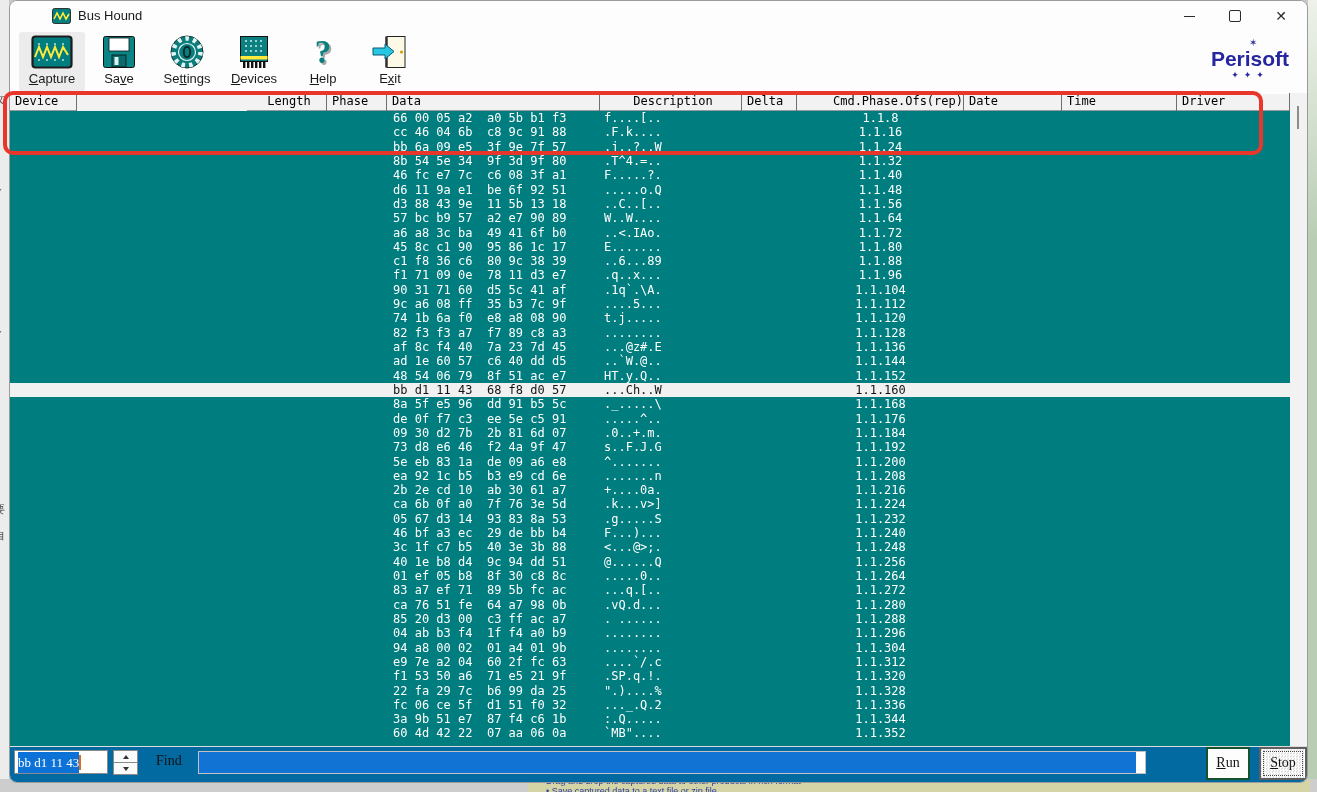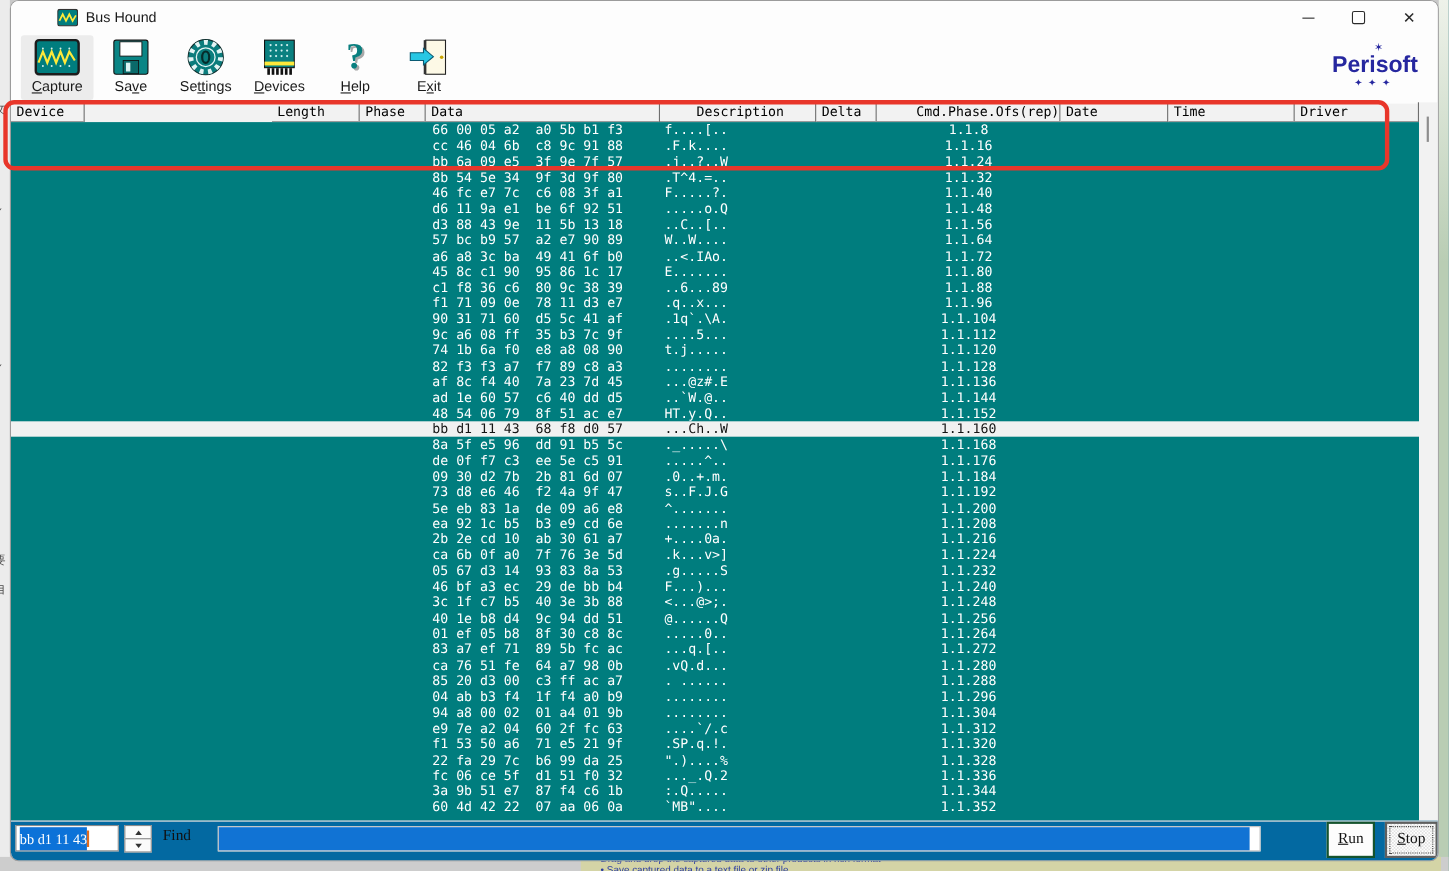--- a/index.html
+++ b/index.html
@@ -73,21 +73,21 @@
   .sel{background:#0c72d8;color:#fff;white-space:pre;}
   .caret{display:inline-block;width:2px;height:15px;background:#e06a1f;}
   .spinner{position:absolute;left:103px;top:3px;width:25px;height:25px;}
   .spin-btn{box-sizing:border-box;width:25px;height:13px;border:1px solid #8a8a8a;background:#fbfbfb;
             display:flex;align-items:center;justify-content:center;}
   .spin-btn + .spin-btn{margin-top:-1px;}
   .tri-up{width:0;height:0;border-left:3px solid transparent;border-right:3px solid transparent;
           border-bottom:4px solid #333;}
   .tri-dn{width:0;height:0;border-left:3px solid transparent;border-right:3px solid transparent;
           border-top:4px solid #333;}
-  .find-label{position:absolute;left:138px;top:6px;font-size:14px;color:#111;}
+  .find-label{position:absolute;left:146px;top:6px;font-size:14px;color:#111;}
   .progress{position:absolute;left:188px;top:4px;width:948px;height:23px;background:#fff;
             border:1px solid #c2c2c2;box-sizing:border-box;}
   .progress-fill{height:100%;background:#1173d4;}
   .pushbtn{position:absolute;top:0;height:33px;box-sizing:border-box;background:#fdfdfd;
            font-size:14px;color:#111;text-align:center;line-height:28px;}
   .run-btn{left:1196px;width:44px;border:2px solid #14532d;}
   .stop-btn{left:1249px;width:48px;border:2px solid #5f5f5f;position:absolute;
             background-image:repeating-conic-gradient(#ffffff 0% 25%, #e2e2e2 25% 50%);
             background-size:3px 3px;}
   .stop-btn::after{content:"";position:absolute;left:2px;top:2px;right:2px;bottom:2px;
@@ -239,21 +239,21 @@
     <div class="logo">
       <span class="star">✶</span>
       <div class="word">Perisoft</div>
       <div class="dots">✦✦✦</div>
     </div>
   </div>
 
   <div class="thead mono">
       <div class="th c0" style="text-align: left; padding-left: 5px; padding-right: 0px;">Device</div>
       <div class="th c1" style="text-align: left; padding-left: 5px; padding-right: 0px;">Address</div>
-      <div class="th c2" style="text-align: left; padding-left: 5px; padding-right: 0px;">Length</div>
+      <div class="th c2" style="text-align: center; padding-left: 5px; padding-right: 0px;">Length</div>
       <div class="th c3" style="text-align: left; padding-left: 5px; padding-right: 0px;">Phase</div>
       <div class="th c4" style="text-align: left; padding-left: 5px; padding-right: 0px;">Data</div>
       <div class="th c5" style="text-align: center; padding-left: 5px; padding-right: 0px;">Description</div>
       <div class="th c6" style="text-align: left; padding-left: 5px; padding-right: 0px;">Delta</div>
       <div class="th c7" style="text-align: right; padding-left: 5px; padding-right: 0px;">Cmd.Phase.Ofs(rep)</div>
       <div class="th c8" style="text-align: left; padding-left: 5px; padding-right: 0px;">Date</div>
       <div class="th c9" style="text-align: left; padding-left: 5px; padding-right: 0px;">Time</div>
       <div class="th c10" style="text-align: left; padding-left: 5px; padding-right: 0px;">Driver</div>
     </div>
 

